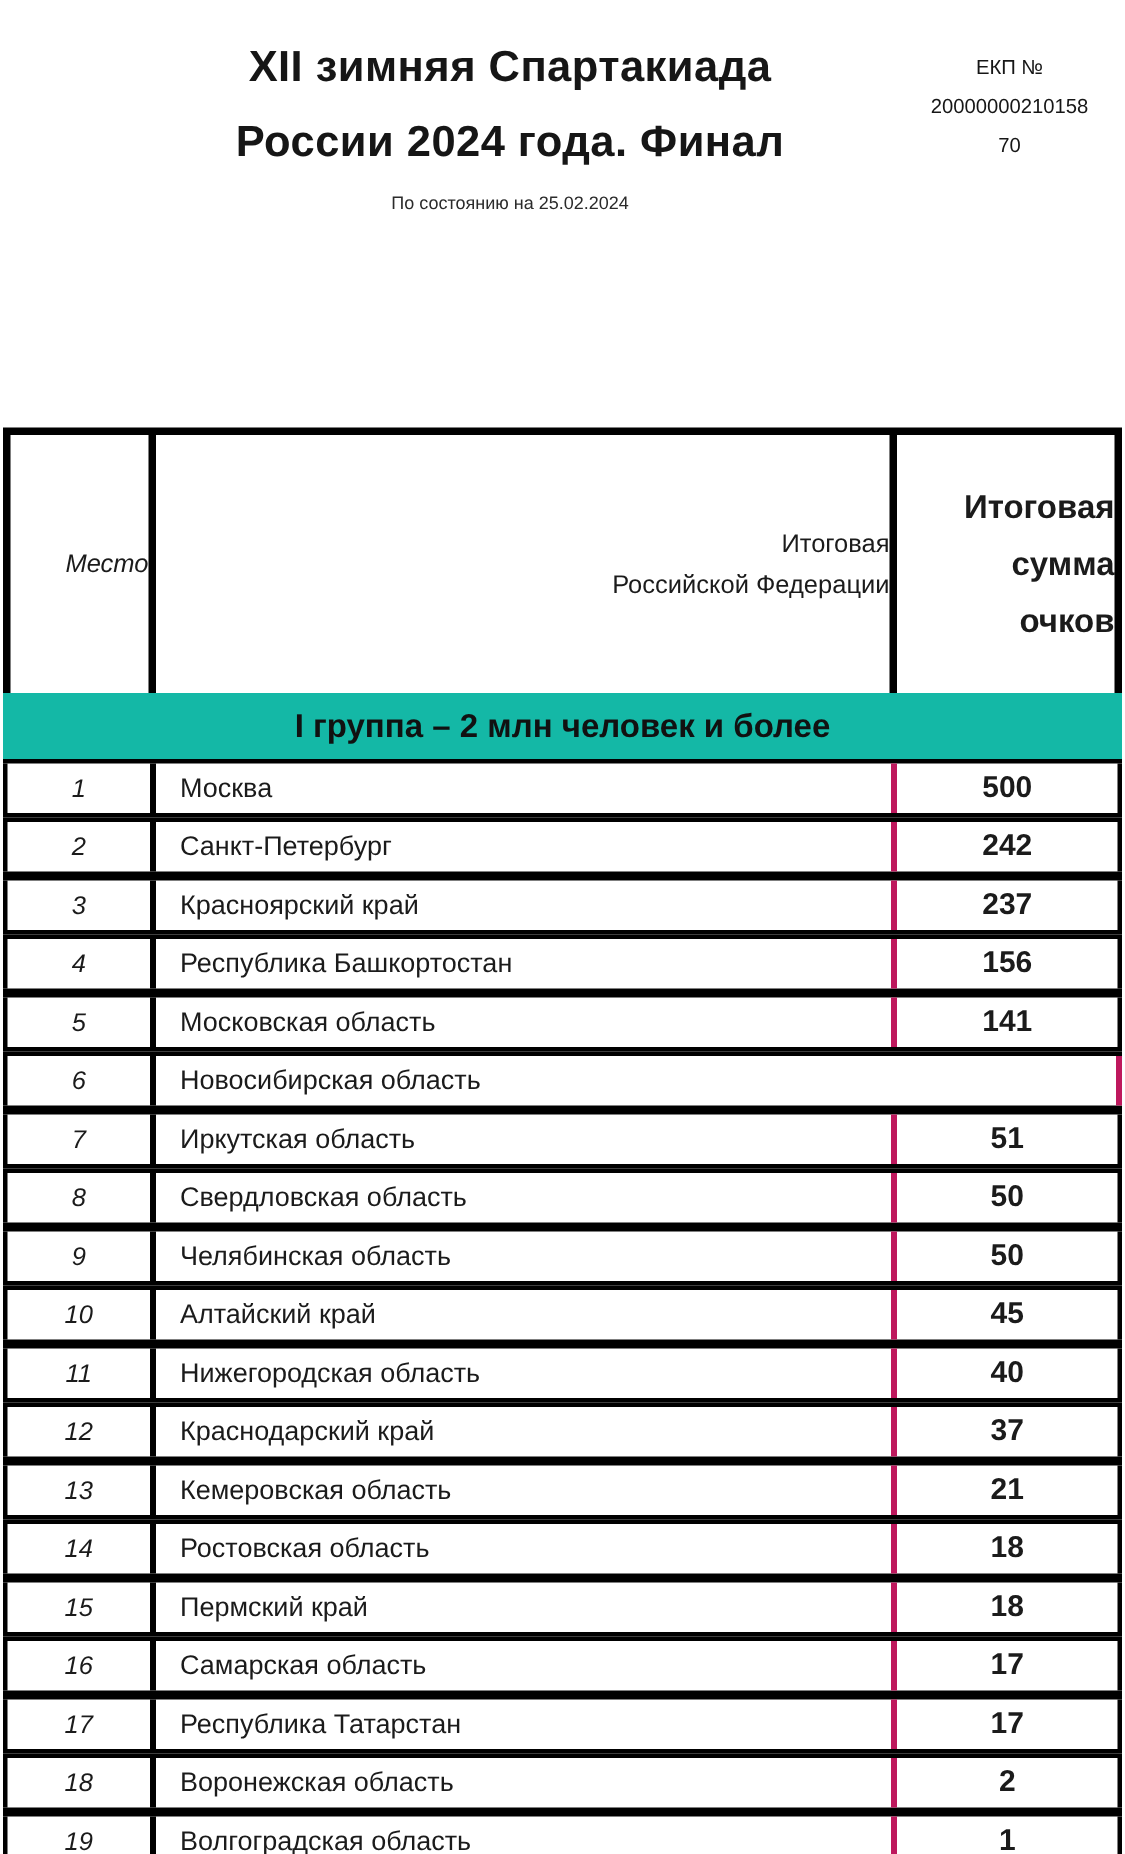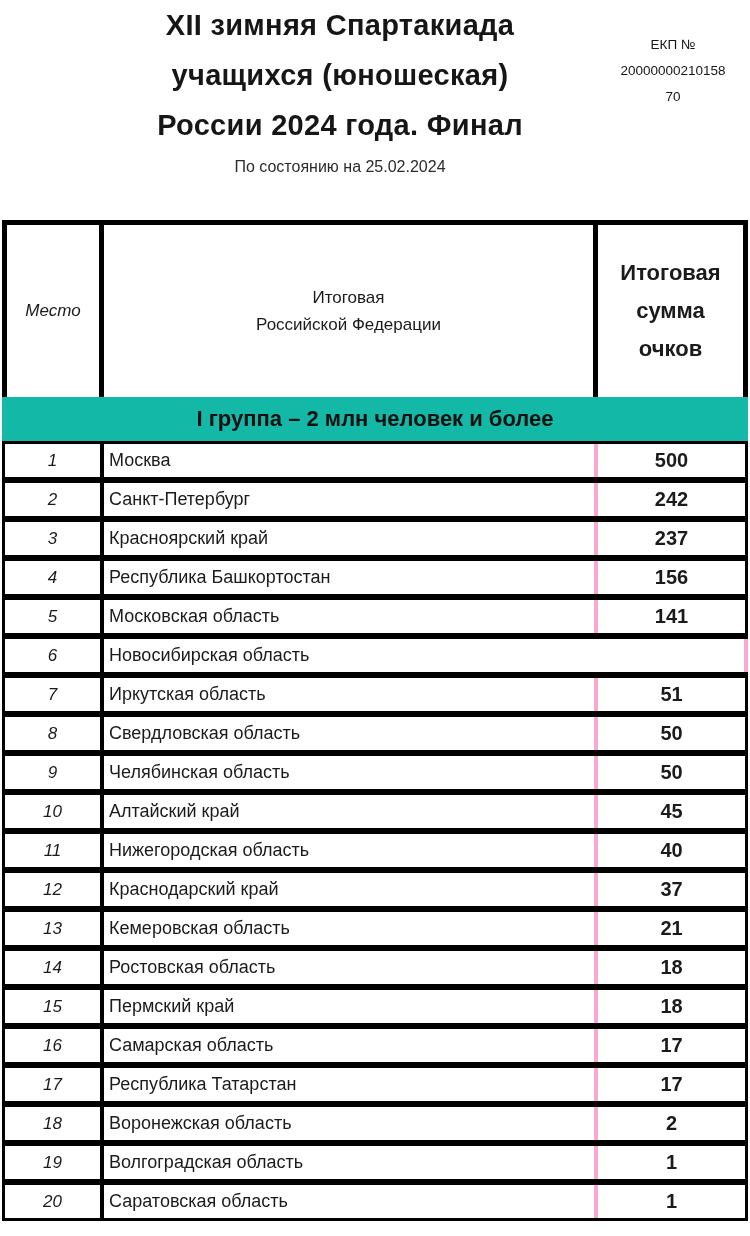--- a/index.html
+++ b/index.html
@@ -7,32 +7,32 @@
   body {
     width: 750px;
     height: 1236px;
     font-family: "Liberation Sans", "DejaVu Sans", sans-serif;
     color: #1b1b1b;
     position: relative;
     overflow: hidden;
   }
 
   
-  .page-header { position: relative; padding-top: 0; height: 220px; }
+  .page-header { position: relative; padding-top: 20px; height: 285px; }
   .title-wrap { width: 625px; padding-left: 55px; text-align: center; }
   .title-line {
     font-size: 29px;
     font-weight: 700;
     line-height: 50px;
     letter-spacing: 0.3px;
     color: #161616;
   }
   .subtitle {
     margin-top: 8px;
-    font-size: 16px;
+    font-size: 12px;
     font-weight: 400;
     color: #2b2b2b;
   }
   .ekp {
     position: absolute;
     top: 32px;
     right: 2px;
     width: 150px;
     text-align: center;
     font-size: 13.5px;
@@ -47,21 +47,21 @@
   .thead {
     display: flex;
     border-top: 5px solid #000;
     height: 177px;
   }
   .thead .hc {
     border-right: 5px solid #000;
     display: flex;
     flex-direction: column;
     justify-content: center;
-    align-items: center;
+    align-items: flex-end;
     text-align: center;
   }
   .thead .hc.c1 { border-left: 5px solid #000; }
 
   .c1 { width: 102px; flex: 0 0 auto; font-style: italic; }
   .c2 { flex: 1 1 auto; }
   .c3 { width: 150px; flex: 0 0 auto; text-align: right; }
 
   .head-place { font-size: 17px; font-weight: 400; }
   .head-subject-line { font-size: 17px; font-weight: 400; line-height: 27px; }
@@ -89,38 +89,37 @@
     overflow: hidden;
     white-space: nowrap;
   }
   .row .cell.c1 {
     border-left: 3px solid #000;
     border-right: 4px solid #000;
     justify-content: center;
     font-size: 17px;
   }
   .row .cell.c2 {
-    border-right: 4px solid #f9a8d4;
-    padding-left: 5px;
+    border-right: 4px solid #be185d;
+    padding-left: 16px;
     font-size: 18px;
   }
   .row .cell.c3 {
     border-right: 3px solid #000;
     justify-content: center;
     font-size: 20px;
     font-weight: 700;
   }
 </style>
 </head>
 <body>
 
 <div class="page-header">
   <div class="title-wrap">
     <div class="title-line">XII зимняя Спартакиада</div>
-    <div class="title-line">учащихся (юношеская)</div>
     <div class="title-line">России 2024 года. Финал</div>
     <div class="subtitle">По состоянию на 25.02.2024</div>
   </div>
   <div class="ekp">
     <div>ЕКП №</div>
     <div>20000000210158</div>
     <div>70</div>
   </div>
 </div>
 

